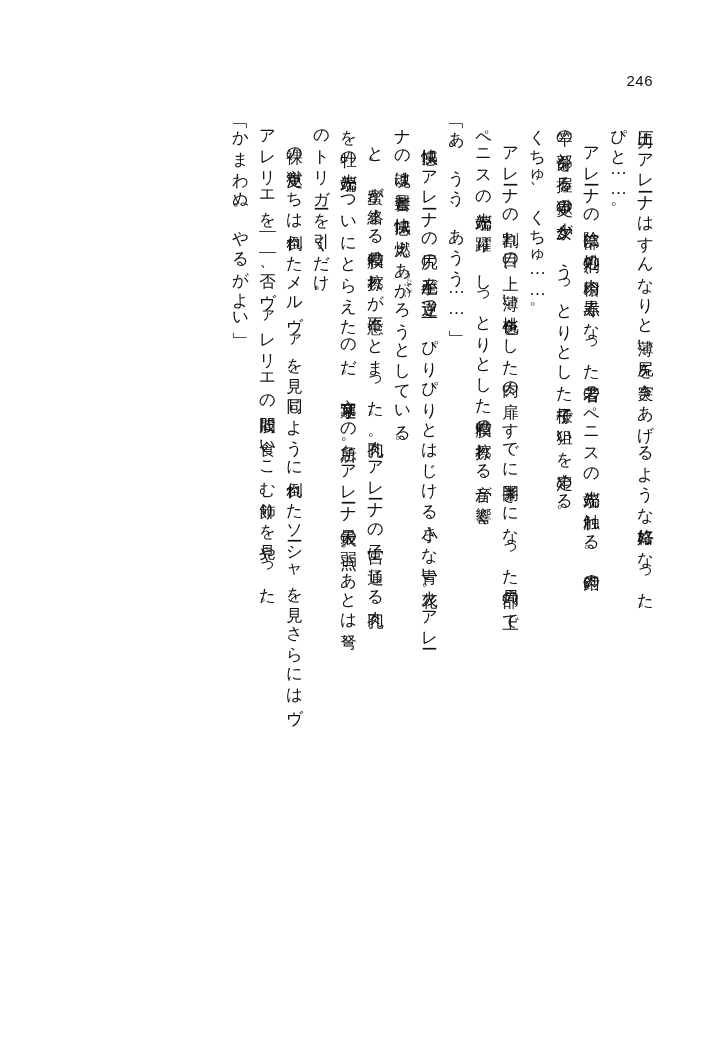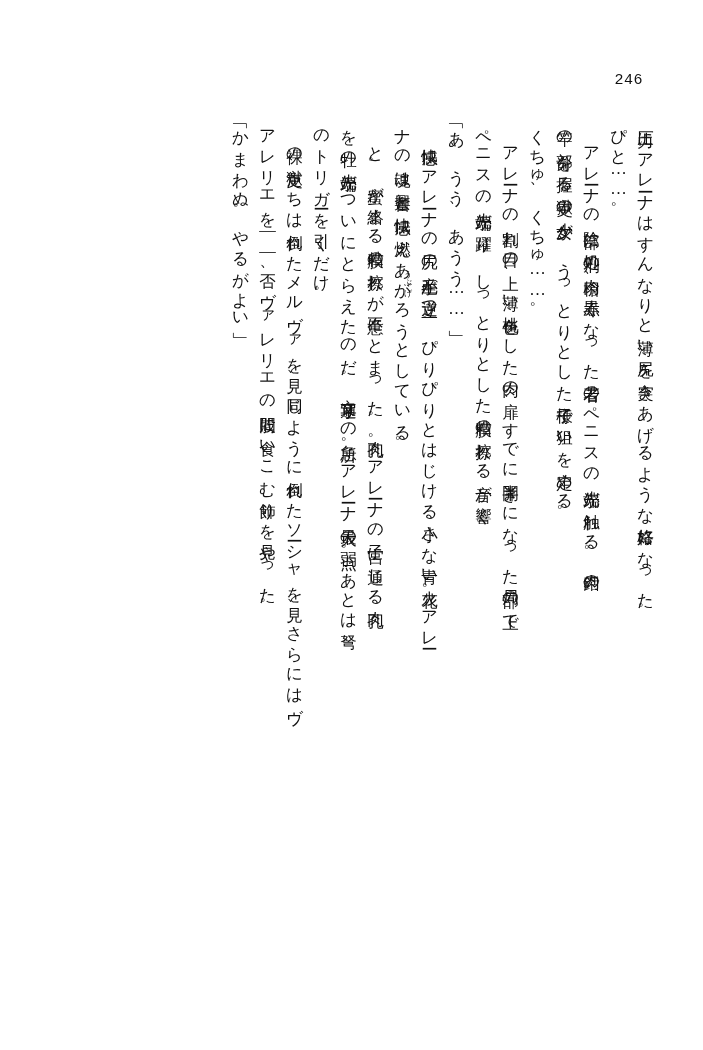--- a/index.html
+++ b/index.html
@@ -15,25 +15,25 @@
     position: relative;
     width: 703px;
     height: 1050px;
     background: #ffffff;
     overflow: hidden;
     box-sizing: border-box;
   }
   .page-number {
     position: absolute;
     top: 72px;
-    right: 60px;
+    right: 50px;
     font-size: 15px;
     letter-spacing: 0.5px;
     color: #111111;
-    font-family: Liberation Mono, monospace;
+    font-family: Liberation Sans, sans-serif;
   }
   .text-body {
     position: absolute;
     top: 118px;
     right: 44px;
     left: 58px;
     bottom: 48px;
     display: flex;
     flex-direction: row-reverse;
     align-items: flex-start;

